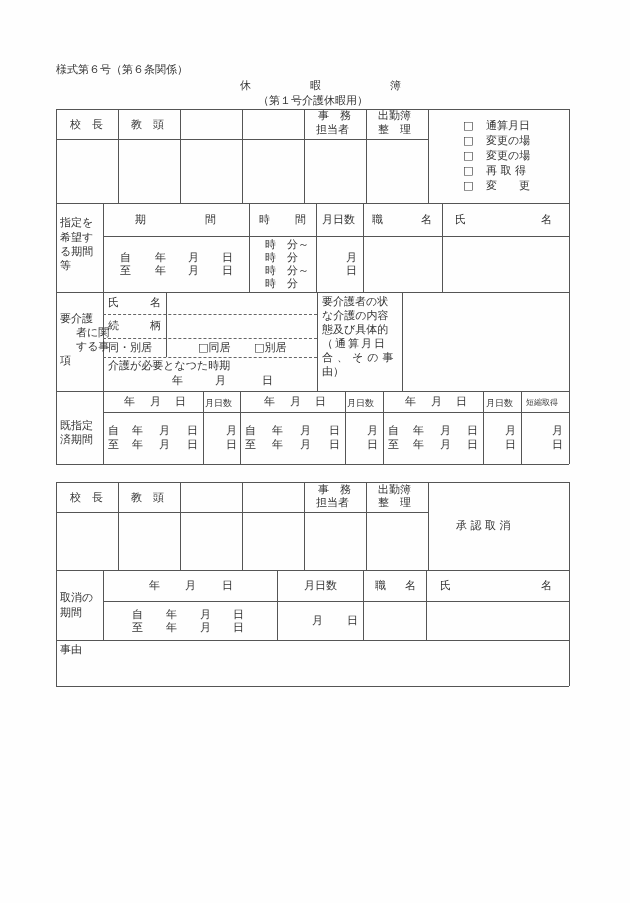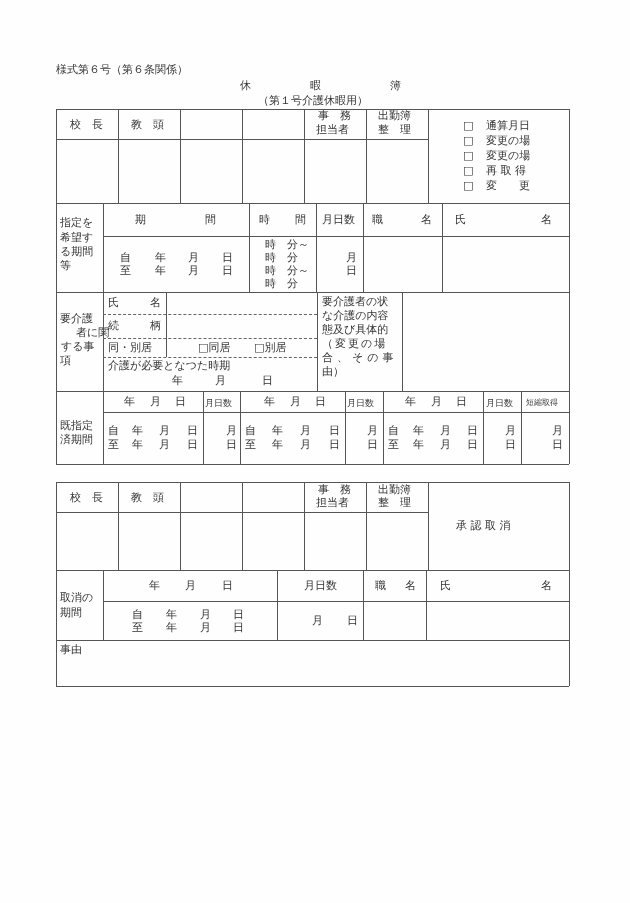--- a/index.html
+++ b/index.html
@@ -110,21 +110,21 @@
   <div class="vl" style="left:103px;top:292px;height:99px;"></div>
   <div class="vl" style="left:166px;top:292px;height:65px;"></div>
   <div class="vl" style="left:317px;top:292px;height:99px;"></div>
   <div class="vl" style="left:402px;top:292px;height:99px;"></div>
   <div class="dl" style="left:103px;top:314px;width:214px;"></div>
   <div class="dl" style="left:103px;top:338px;width:214px;"></div>
   <div class="dl" style="left:103px;top:357px;width:214px;"></div>
 
   <div class="t" style="left:60px;top:313px;">要介護</div>
   <div class="t" style="left:76px;top:327px;">者に関</div>
-  <div class="t" style="left:61px;top:341px;">する事</div>
+  <div class="t" style="left:76px;top:341px;">する事</div>
   <div class="t" style="left:60px;top:355px;">項</div>
 
   <div class="t" style="left:108px;top:297px;">氏</div>
   <div class="t" style="left:150px;top:297px;">名</div>
   <div class="abs" style="left:168px;top:293px;width:148px;height:20px;"></div>
 
   <div class="t" style="left:108px;top:320px;">続</div>
   <div class="t" style="left:150px;top:320px;">柄</div>
   <div class="abs" style="left:168px;top:316px;width:148px;height:21px;"></div>
 
@@ -133,21 +133,21 @@
   <div class="t" style="left:254px;top:342px;">□別居</div>
 
   <div class="t" style="left:108px;top:360px;">介護が必要となつた時期</div>
   <div class="t" style="left:172px;top:375px;">年</div>
   <div class="t" style="left:215px;top:375px;">月</div>
   <div class="t" style="left:262px;top:375px;">日</div>
 
   <div class="t" style="left:322px;top:296px;">要介護者の状</div>
   <div class="t" style="left:322px;top:310px;">な介護の内容</div>
   <div class="t" style="left:322px;top:324px;">態及び具体的</div>
-  <div class="t" style="left:322px;top:338px;letter-spacing:2px;">（変更の場</div>
+  <div class="t" style="left:322px;top:338px;letter-spacing:2px;">（通算月日</div>
   <div class="t" style="left:322px;top:352px;letter-spacing:4px;">合、その事</div>
   <div class="t" style="left:322px;top:366px;">由）</div>
   <div class="abs" style="left:404px;top:293px;width:164px;height:97px;"></div>
 
   <div class="hl" style="left:103px;top:412px;width:466px;"></div>
   <div class="vl" style="left:103px;top:391px;height:73px;"></div>
   <div class="vl" style="left:203px;top:391px;height:73px;"></div>
   <div class="vl" style="left:240px;top:391px;height:73px;"></div>
   <div class="vl" style="left:345px;top:391px;height:73px;"></div>
   <div class="vl" style="left:383px;top:391px;height:73px;"></div>

